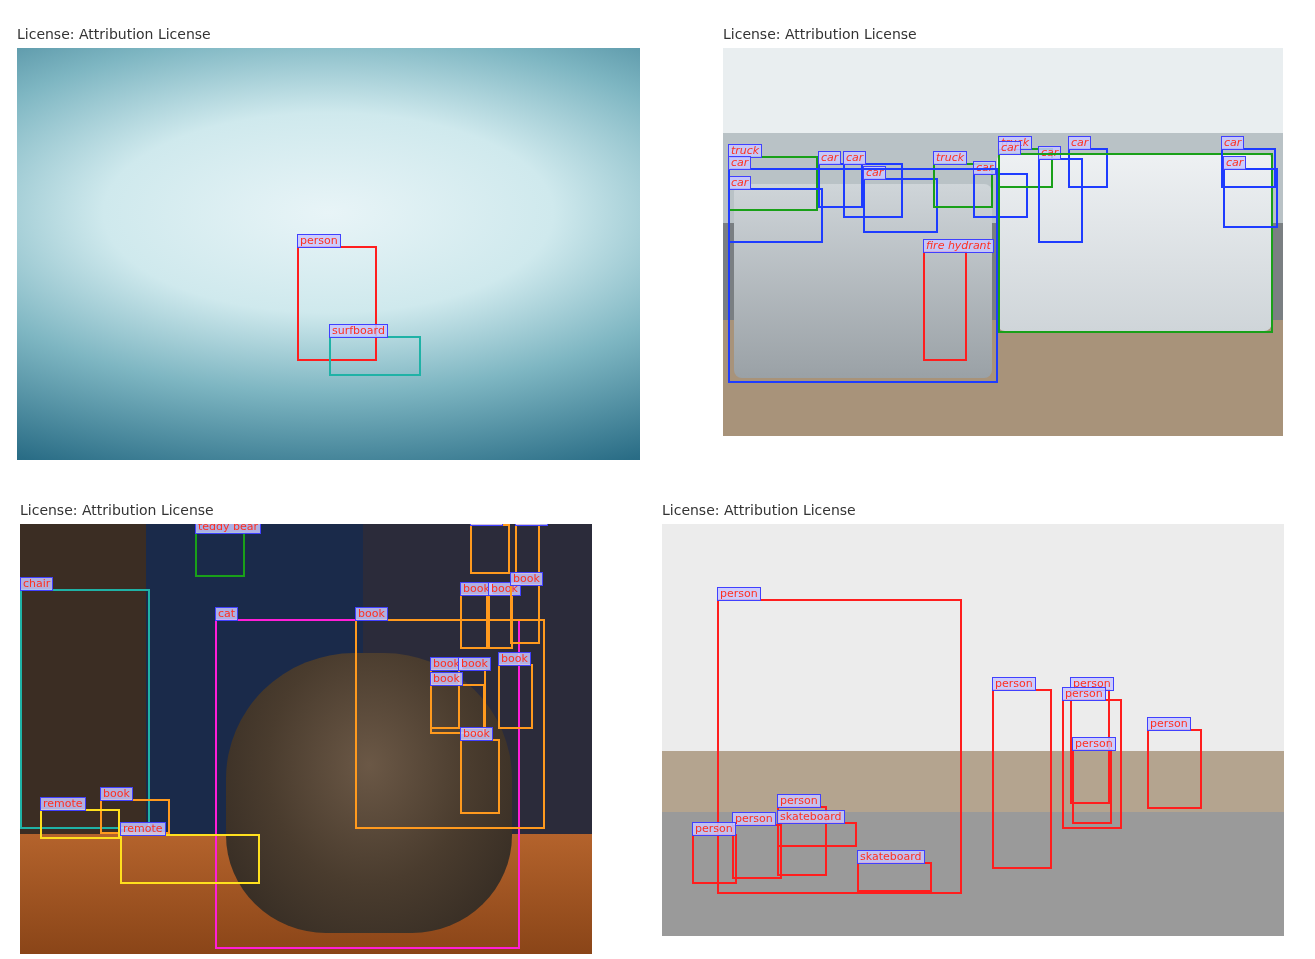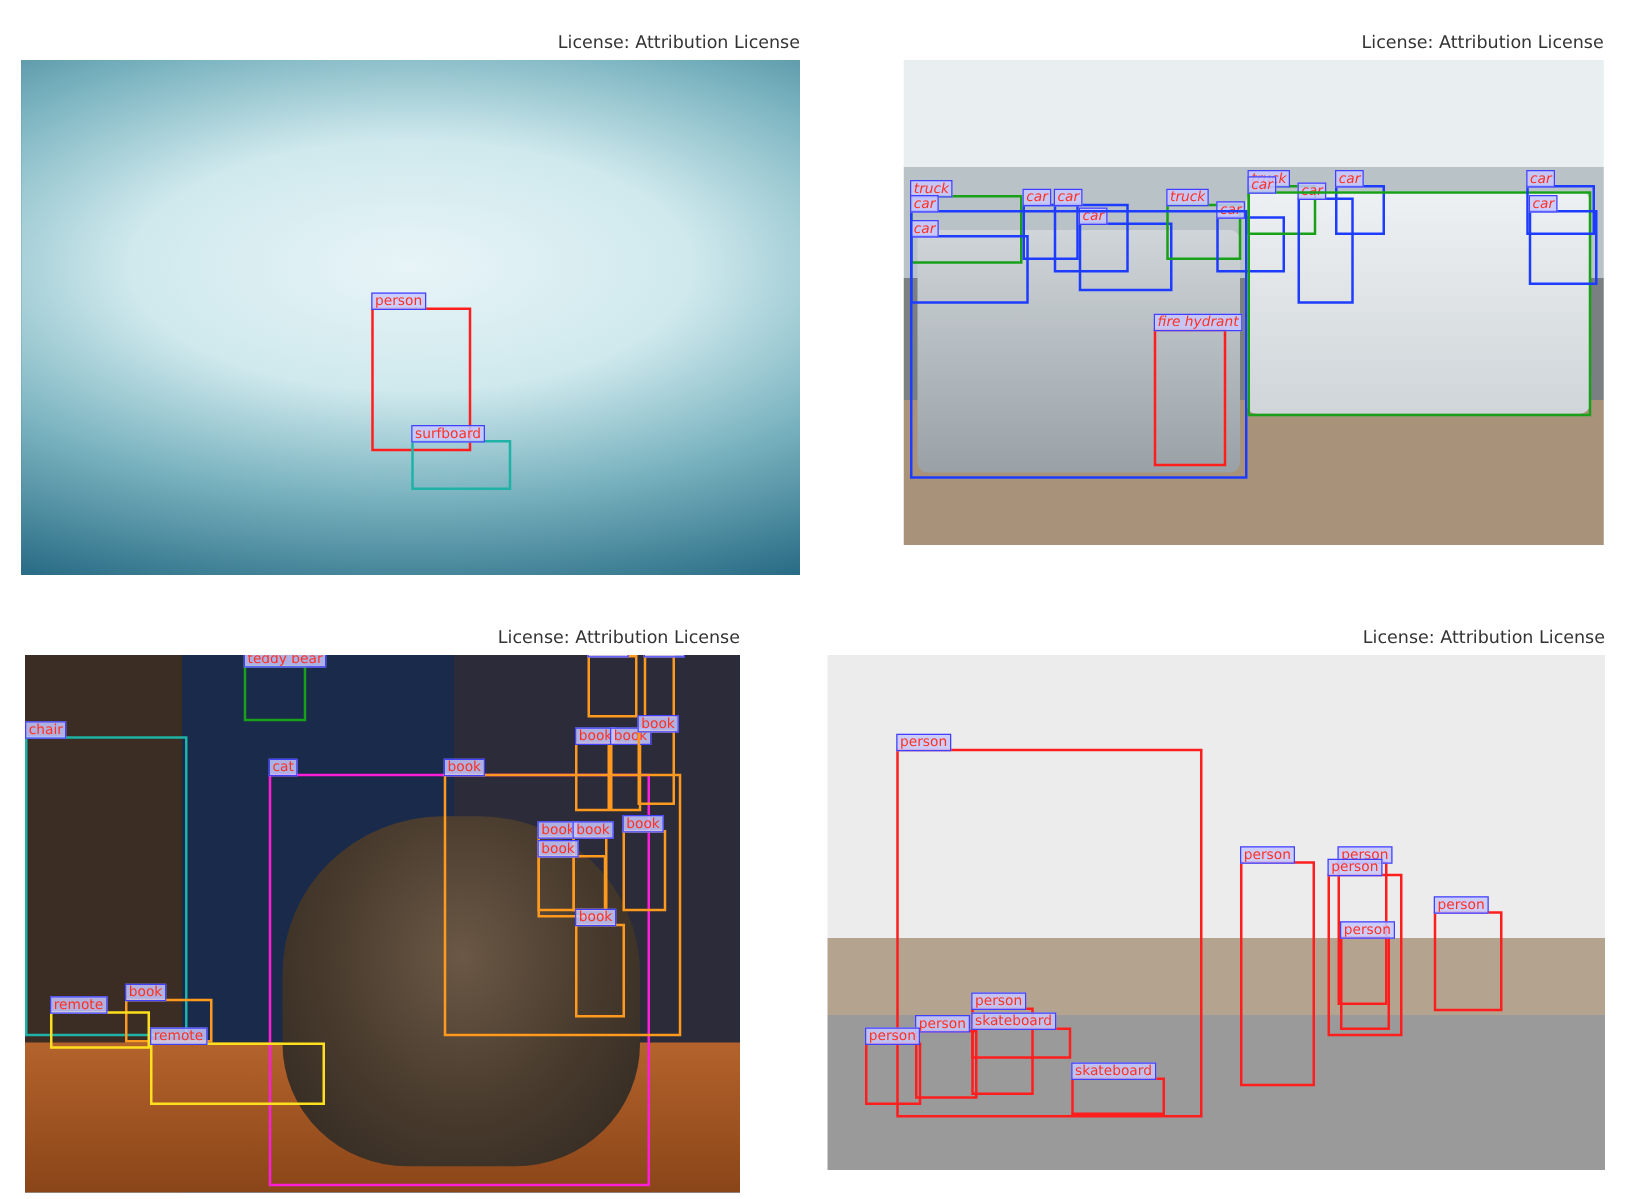--- a/index.html
+++ b/index.html
@@ -15,21 +15,21 @@
     height: 959px;
     position: relative;
     background: #ffffff;
   }
   .panel {
     position: absolute;
   }
   .panel-title {
     position: absolute;
     width: 100%;
-    text-align: right;
+    text-align: left;
     top: -22px;
     font-size: 14px;
     color: #333;
   }
   .img-area {
     position: absolute;
     left: 0; top: 0; right: 0; bottom: 0;
     overflow: hidden;
   }
   .bbox {
@@ -94,21 +94,21 @@
 <body>
 
 <div class="figure">
 
   <div class="panel" id="panel-1" style="left: 17px; top: 48px; width: 623px; height: 412px;">
     <div class="panel-title">License: Attribution License</div>
     <div class="img-area scene1">
         <div class="bbox" style="left: 280px; top: 198px; width: 80px; height: 115px; border-color: rgb(255, 30, 30);">
           <span class="bbox-label">person</span>
         </div>
-        <div class="bbox" style="left: 312px; top: 304px; width: 80px; height: 40px; border-color: rgb(31, 178, 166);">
+        <div class="bbox" style="left: 312px; top: 288px; width: 92px; height: 40px; border-color: rgb(31, 178, 166);">
           <span class="bbox-label">surfboard</span>
         </div>
       </div>
   </div>
 
   <div class="panel" id="panel-2" style="left: 723px; top: 48px; width: 560px; height: 388px;">
     <div class="panel-title">License: Attribution License</div>
     <div class="img-area scene2">
       <div class="truck-blob" style="left:49%; top:27%; width:49%; height:46%;"></div>
       <div class="truck-blob" style="left:2%; top:35%; width:46%; height:50%; background:linear-gradient(#cfd5d9,#9aa1a6);"></div>
@@ -147,21 +147,21 @@
         </div>
         <div class="bbox" style="left: 275px; top: 105px; width: 275px; height: 180px; border-color: rgb(25, 160, 25);">
           <span class="bbox-label">car</span>
         </div>
         <div class="bbox" style="left: 498px; top: 100px; width: 55px; height: 40px; border-color: rgb(30, 60, 255);">
           <span class="bbox-label">car</span>
         </div>
         <div class="bbox" style="left: 500px; top: 120px; width: 55px; height: 60px; border-color: rgb(30, 60, 255);">
           <span class="bbox-label">car</span>
         </div>
-        <div class="bbox" style="left: 200px; top: 215px; width: 58px; height: 110px; border-color: rgb(255, 30, 30);">
+        <div class="bbox" style="left: 200px; top: 203px; width: 44px; height: 110px; border-color: rgb(255, 30, 30);">
           <span class="bbox-label">fire hydrant</span>
         </div>
       </div>
   </div>
 
   <div class="panel" id="panel-3" style="left: 20px; top: 524px; width: 572px; height: 430px;">
     <div class="panel-title">License: Attribution License</div>
     <div class="img-area scene3">
       <div class="desk"></div>
       <div class="cat-blob"></div>

